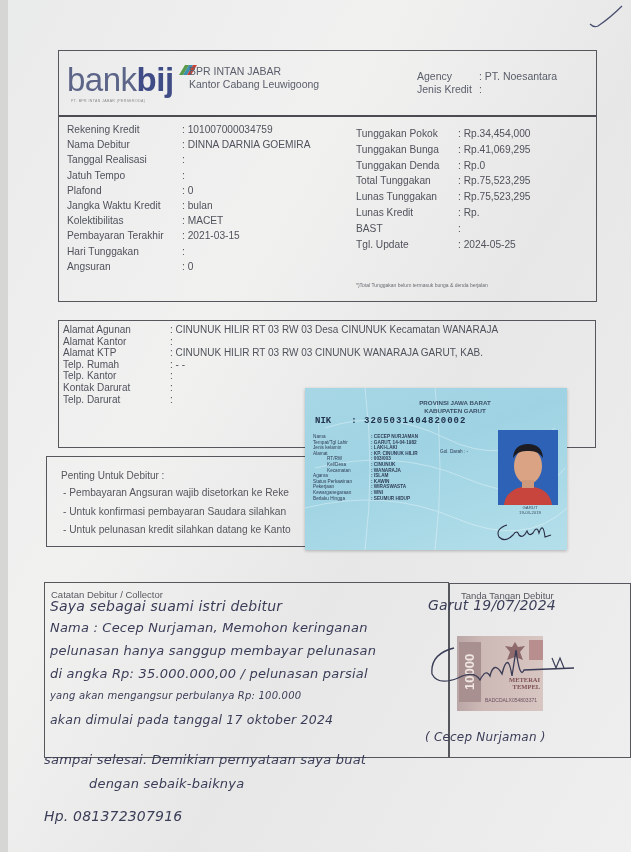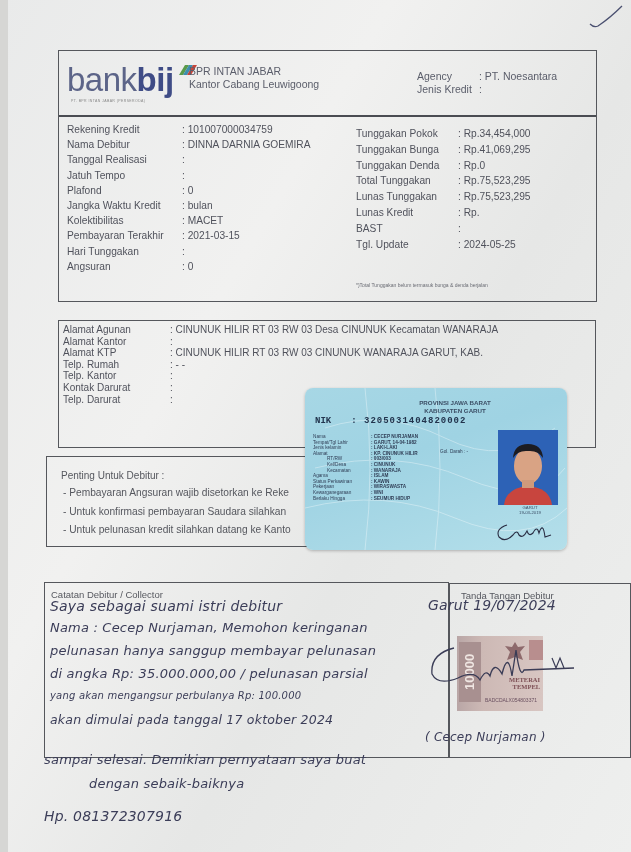--- a/index.html
+++ b/index.html
@@ -45,21 +45,21 @@
   
   #important-box { left: 46px; top: 456px; width: 264px; height: 91px; border-right: none; }
   .imp-title { position: absolute; left: 14px; top: 13px; font-size: 10px; color: #55575e; }
   .imp-list { position: absolute; left: 16px; top: 30px; font-size: 10.2px; color: #55575e; list-style: none; }
   .imp-list li { height: 18.5px; white-space: nowrap; overflow: hidden; width: 244px; }
 
   
   #ktp-card {
     position: absolute; left: 305px; top: 388px; width: 262px; height: 162px;
     background: linear-gradient(160deg, #a7d7e5 0%, #9fd3e3 40%, #b4dfea 100%);
-    border-radius: 8px; box-shadow: 0 1px 3px rgba(0,0,0,0.25); overflow: hidden;
+    border-radius: 0; box-shadow: 0 1px 3px rgba(0,0,0,0.25); overflow: hidden;
   }
   .ktp-map { position: absolute; left: 0; top: 0; width: 262px; height: 162px; opacity: 0.35; }
   .ktp-prov { position: absolute; left: 60px; top: 11px; width: 180px; text-align: center; font-size: 6.2px; font-weight: bold; color: #3c4f66; line-height: 8px; }
   .ktp-nik { position: absolute; left: 10px; top: 28px; font-size: 9px; font-weight: bold; color: #22344d; font-family: "Liberation Mono", monospace; }
   .ktp-nik .val { margin-left: 20px; letter-spacing: 1px; }
   .ktp-fields { position: absolute; left: 8px; top: 46px; font-size: 4.7px; color: #2f3d55; line-height: 5.6px; }
   .ktp-fields .row { white-space: nowrap; }
   .ktp-fields .lbl { display: inline-block; width: 58px; }
   .ktp-fields .val { font-weight: bold; }
   .ktp-gol { position: absolute; left: 135px; top: 61px; font-size: 4.7px; color: #2f3d55; }

